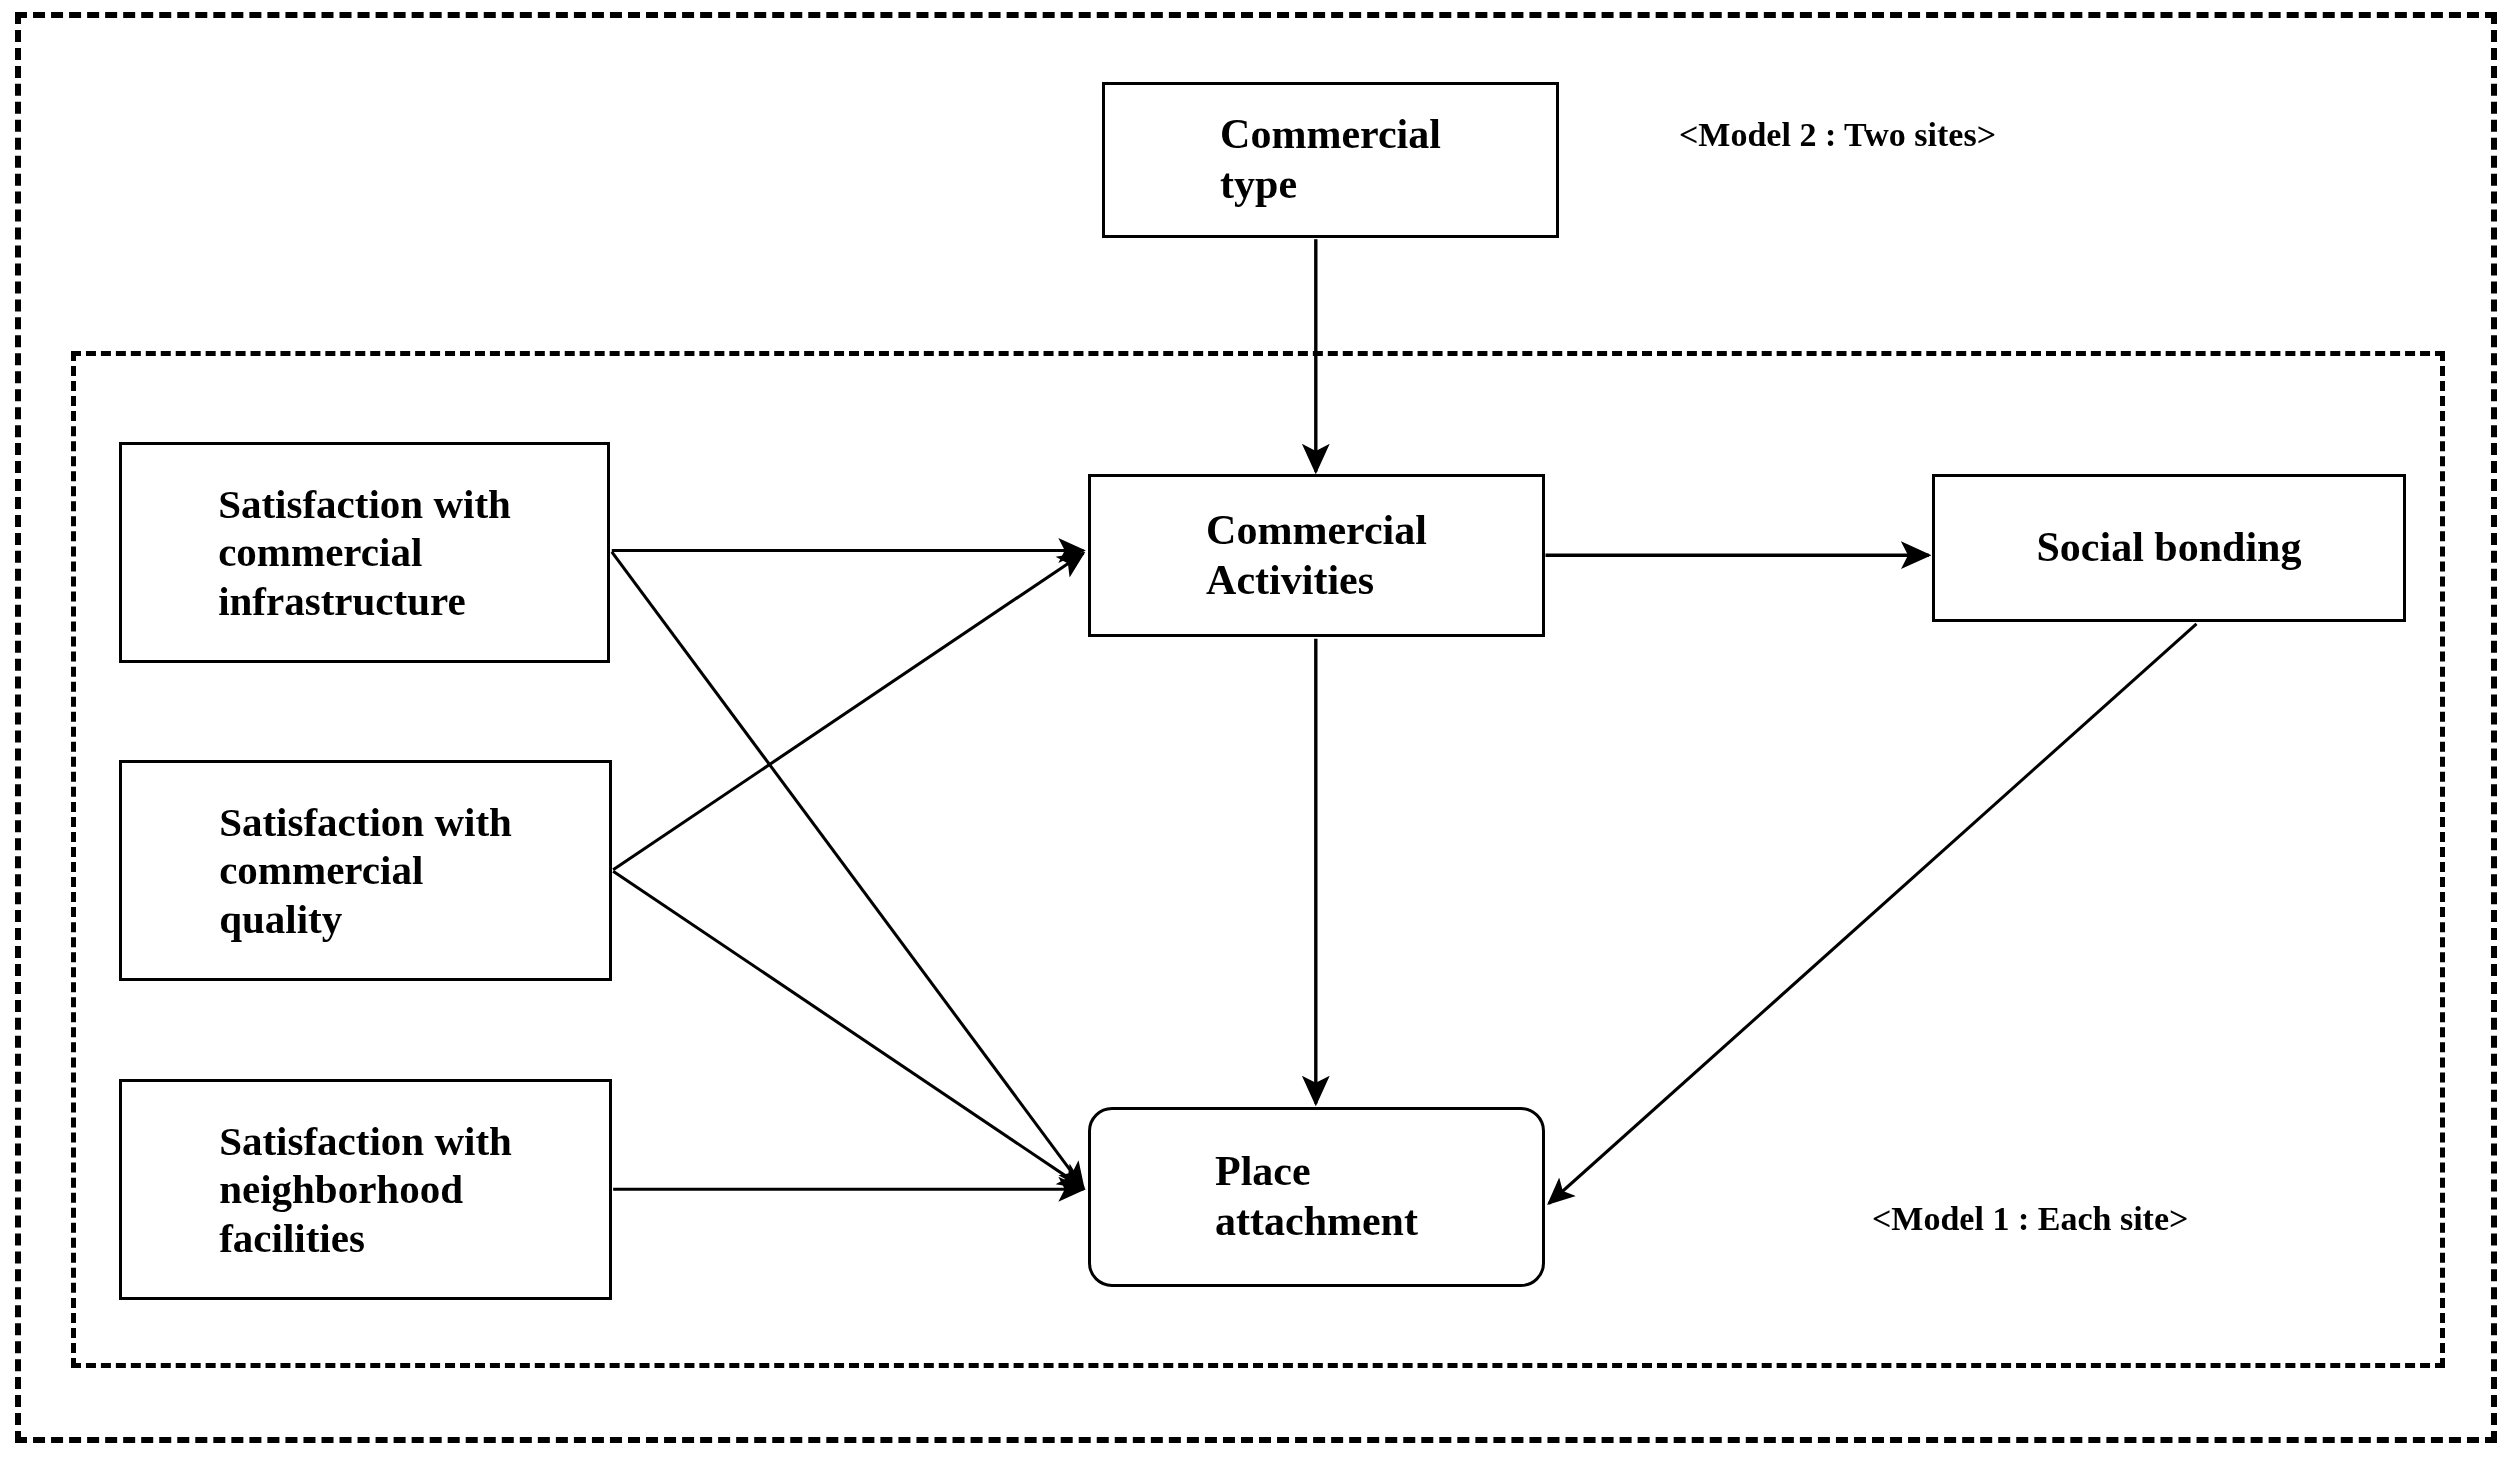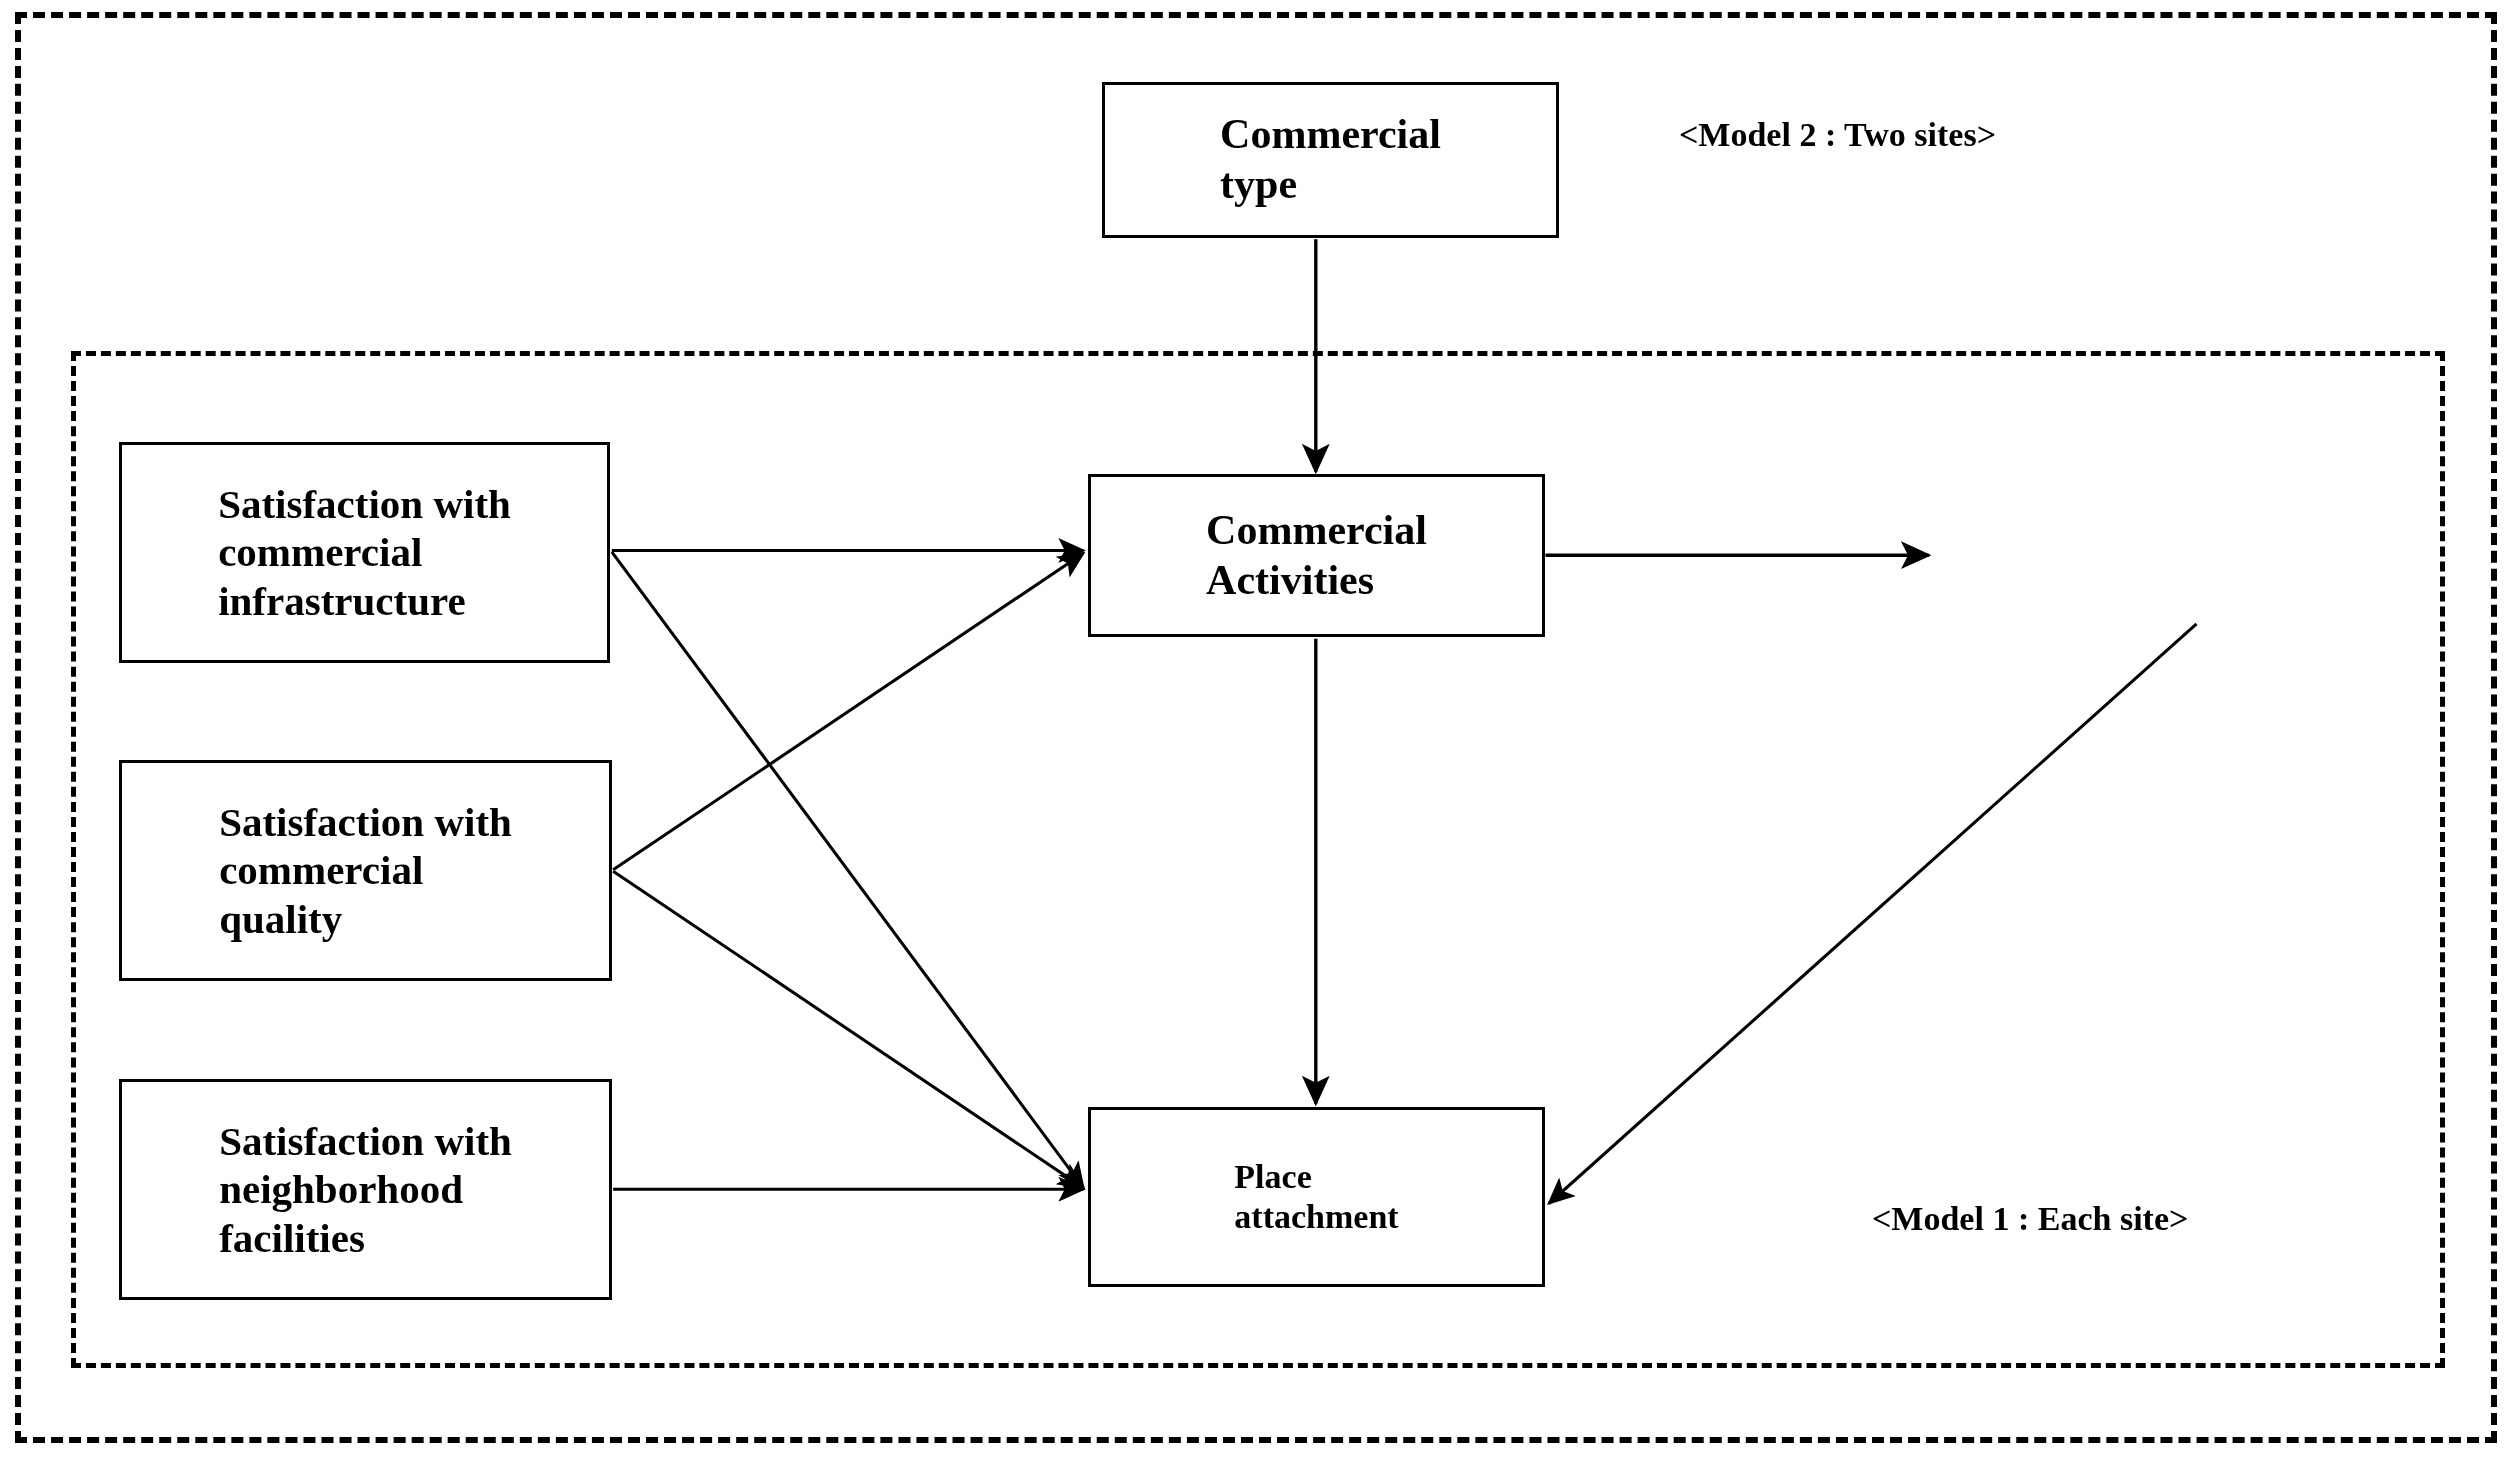--- a/index.html
+++ b/index.html
@@ -59,21 +59,21 @@
     white-space: pre-line;
     padding: 0 6.8px;
   }
 
   #node-commercial-type   { left: 1102px; top: 82px;  width: 457px; height: 156px; font-size: 42px; }
   #node-sat-infra         { left: 119px;  top: 442px;  width: 491px; height: 221px; font-size: 41px; }
   #node-sat-quality       { left: 119px;  top: 760px; width: 493px; height: 221px; font-size: 41px; }
   #node-sat-neigh         { left: 119px;  top: 1079px; width: 493px; height: 221px; font-size: 41px; }
   #node-commercial-act    { left: 1088px; top: 474px;  width: 457px; height: 163px; font-size: 42px; }
   #node-social-bonding    { left: 1932px; top: 474px;  width: 474px; height: 148px; font-size: 42px; }
-  #node-place-attachment  { left: 1088px; top: 1107px; width: 457px; height: 180px; font-size: 34px; }
+  #node-place-attachment  { left: 1088px; top: 1107px; width: 457px; height: 180px; font-size: 42px; border-radius: 24px; }
 
   
   .caption {
     position: absolute;
     font-weight: bold;
     color: #000000;
     white-space: nowrap;
     z-index: 3;
   }
   #caption-model2 { left: 1679px; top: 116px;  font-size: 34px; text-align: right; }
@@ -148,20 +148,23 @@
     <span class="node-label">Satisfaction with
 neighborhood
 facilities</span>
   </div>
 
   <div class="node" id="node-commercial-act">
     <span class="node-label">Commercial
 Activities</span>
   </div>
 
+  <div class="node" id="node-social-bonding">
+    <span class="node-label">Social bonding</span>
+  </div>
 
   <div class="node" id="node-place-attachment">
     <span class="node-label">Place
 attachment</span>
   </div>
 
   <div class="caption" id="caption-model2">&lt;Model 2 : Two sites&gt;</div>
   <div class="caption" id="caption-model1">&lt;Model 1 : Each site&gt;</div>
 
 </div>

